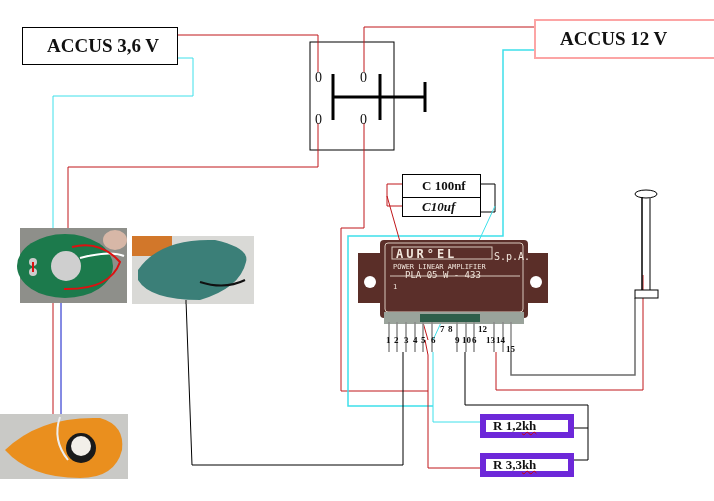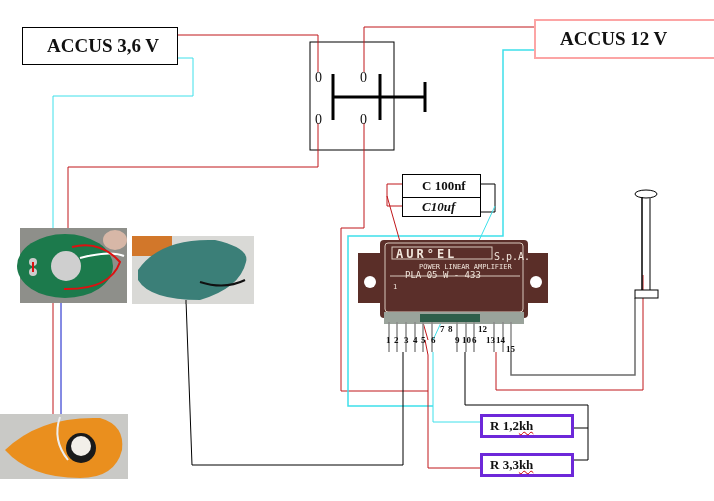--- a/index.html
+++ b/index.html
@@ -1,21 +1,21 @@
 <!DOCTYPE html>
 <html><head>
 <meta charset="utf-8">
 <style>
   html, body { margin:0; padding:0; background:#ffffff; }
   body { width:714px; height:501px; position:relative; overflow:hidden; font-family:"Liberation Serif", serif; }
   #wires { position:absolute; left:0; top:0; width:714px; height:501px; }
   .label-box { position:absolute; background:#fff; box-sizing:border-box; font-weight:bold; color:#111; display:flex; align-items:center; white-space:nowrap; }
   .batt { font-size:19px; padding-left:24px; }
   .cap { font-size:13px; padding-left:19px; border:1px solid #000; }
-  .res { font-size:13px; padding-left:7px; border:3px solid #6d28d9; }
+  .res { font-size:13px; padding-left:7px; border:6px solid #6d28d9; }
   .sq { text-decoration: underline wavy #c00; text-decoration-thickness:1px; }
   .pin-num { position:absolute; font-size:9px; font-weight:bold; color:#111; }
   .sw-o { position:absolute; font-size:14px; color:#111; font-family:"Liberation Serif", serif; }
   .amp-text { position:absolute; color:#f1e6dc; font-family:"DejaVu Sans Mono", monospace; white-space:nowrap; }
 </style>
 </head>
 <body>
 
 <svg id="wires" viewBox="0 0 714 501" xmlns="http://www.w3.org/2000/svg">
 
@@ -113,21 +113,21 @@
       <line x1="466" x2="466" y1="322" y2="352" stroke="#8a8a8a" stroke-width="1.5"></line>
       <line x1="474" x2="474" y1="322" y2="352" stroke="#8a8a8a" stroke-width="1.5"></line>
       <line x1="494" x2="494" y1="322" y2="352" stroke="#8a8a8a" stroke-width="1.5"></line>
       <line x1="503" x2="503" y1="322" y2="352" stroke="#8a8a8a" stroke-width="1.5"></line>
       <line x1="511" x2="511" y1="322" y2="352" stroke="#8a8a8a" stroke-width="1.5"></line>
     </g>
 </svg>
 
 <div class="amp-text" style="left:396px;top:247px;font-size:12px;font-weight:bold;letter-spacing:3px;">AUR°EL</div>
 <div class="amp-text" style="left:494px;top:251px;font-size:10px;">S.p.A.</div>
-<div class="amp-text" style="left:393px;top:263px;font-size:7px;margin-left:26px;">POWER LINEAR AMPLIFIER</div>
+<div class="amp-text" style="left:393px;top:263px;font-size:7px;">POWER LINEAR AMPLIFIER</div>
 <div class="amp-text" style="left:397px;top:270px;font-size:9px;padding-left:8px;">PLA 05 W - 433</div>
 <div class="amp-text" style="left:393px;top:283px;font-size:7px;">1</div>
 
 <div id="pin-labels">
     <div class="pin-num" style="left: 386px; top: 335px;">1</div>
     <div class="pin-num" style="left: 394px; top: 335px;">2</div>
     <div class="pin-num" style="left: 404px; top: 335px;">3</div>
     <div class="pin-num" style="left: 413px; top: 335px;">4</div>
     <div class="pin-num" style="left: 421px; top: 335px;">5</div>
     <div class="pin-num" style="left: 431px; top: 335px;">6</div>

